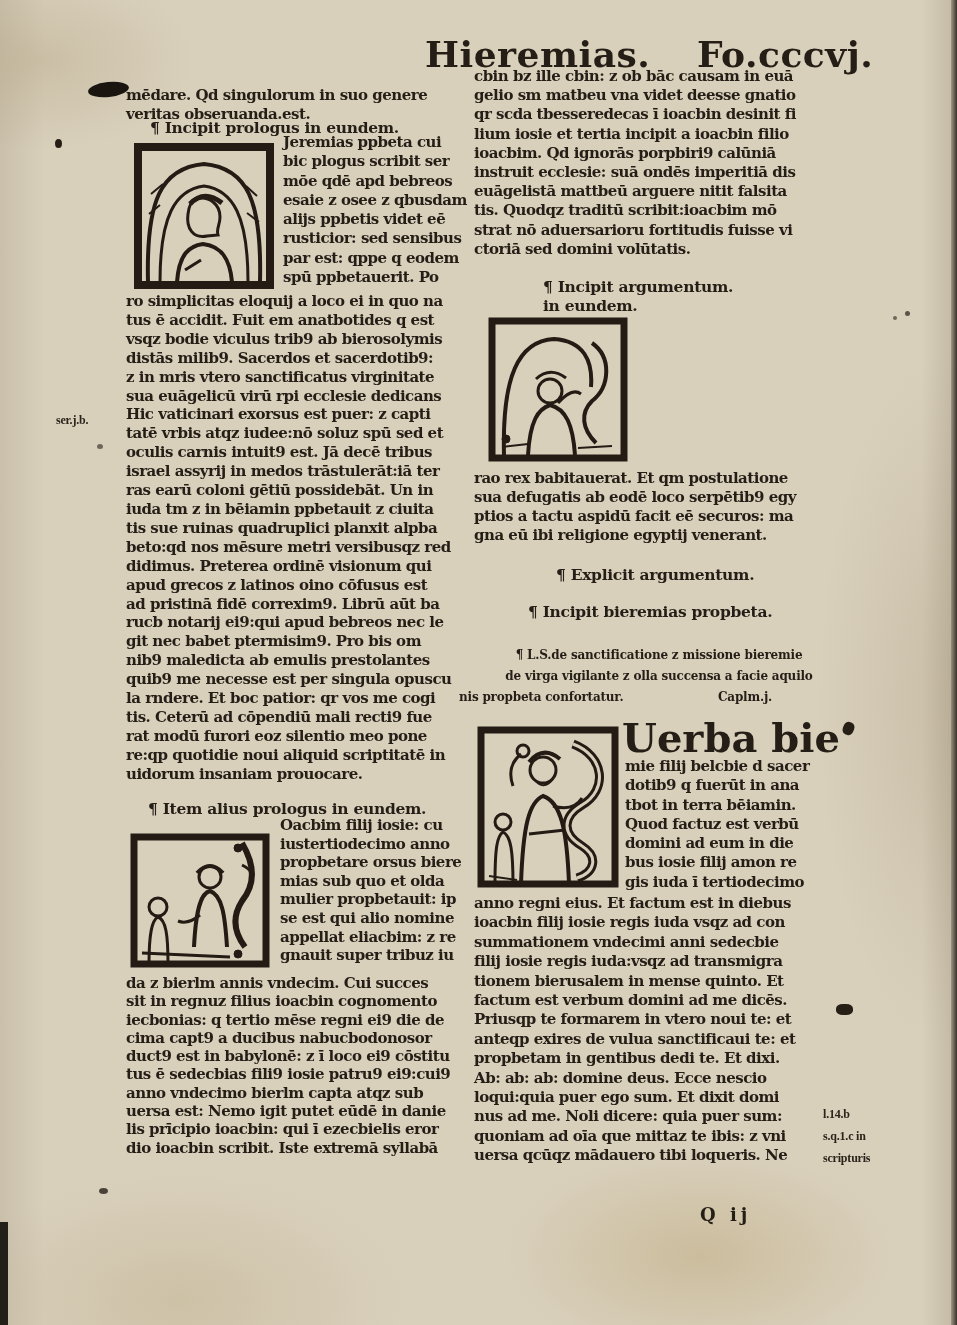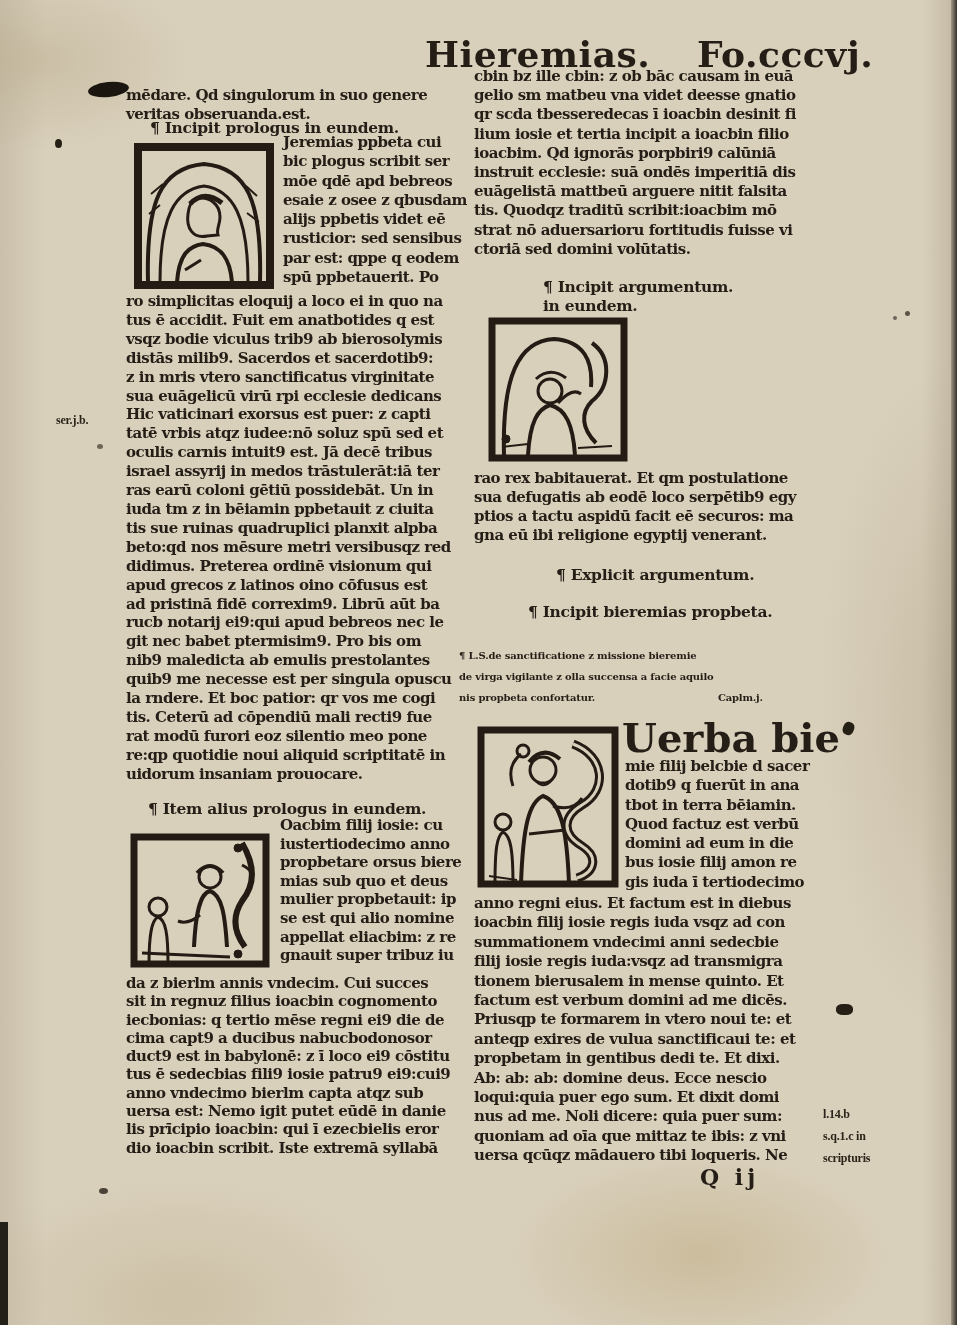--- a/index.html
+++ b/index.html
@@ -13,25 +13,25 @@
       radial-gradient(ellipse 200px 500px at 957px 700px, rgba(140,122,88,.22), rgba(140,122,88,0) 70%),
       linear-gradient(90deg, rgba(120,104,76,.16), rgba(120,104,76,0) 45px),
       linear-gradient(270deg, rgba(96,82,60,.20), rgba(96,82,60,0) 35px);
     font-family:"DejaVu Serif", serif;
     color:#251e16;
   }
   .blk{position:absolute;font-weight:bold;white-space:pre-line;letter-spacing:-0.5px;}
   .body-text{font-size:15px;line-height:18.9px;}
   .rbody-text{font-size:15px;line-height:19.2px;}
   .heading{font-size:15.5px;letter-spacing:-0.3px;}
-  .small-text{font-size:10px;line-height:21px;letter-spacing:-0.2px;}
+  .small-text{font-size:12px;line-height:21px;letter-spacing:-0.2px;text-align:center;}
   .header-big{font-size:36px;letter-spacing:0.5px;font-weight:bold;}
   .verba-big{font-size:40px;letter-spacing:0px;font-weight:bold;}
   .margin-note{font-size:12px;line-height:22px;letter-spacing:-0.2px;color:#2b241b;font-family:Liberation Serif, serif;}
-  .sig{font-size:22px;letter-spacing:4px;}
+  .sig{font-size:18px;letter-spacing:4px;margin-top:40px;}
   .woodcut{position:absolute;}
   .speck{position:absolute;background:#261f16;border-radius:50%;}
   .edge-right{position:absolute;right:0;top:0;width:6px;height:1325px;
     background:linear-gradient(270deg,#38322a,rgba(56,50,42,.25));}
   .edge-left-bottom{position:absolute;left:0;top:1222px;width:8px;height:103px;background:#232019;}
   .ink-blob{position:absolute;left:88px;top:82px;width:41px;height:15px;background:#1b1510;
     border-radius:50%;transform:rotate(-6deg);}
 </style>
 </head>
 <body>
@@ -112,21 +112,21 @@
       <path d="M112 32 Q129 40 118 54" stroke-width="3"></path>
       <path d="M12 120 L100 124" stroke-width="3"></path>
       <circle cx="108" cy="15" r="4" fill="#241c14"></circle>
       <circle cx="108" cy="121" r="4" fill="#241c14"></circle>
     </g>
   </svg>
 
   <div class="blk body-text" style="left:280px;top:816px;width:195px;line-height:18.6px;">Oacbim filij iosie: cu
 iustertiodecimo anno
 propbetare orsus biere
-mias sub quo et deus
+mias sub quo et olda
 mulier propbetauit: ip
 se est qui alio nomine
 appellat eliacbim: z re
 gnauit super tribuz iu</div>
 
   <div class="blk body-text" style="left:126px;top:974px;width:345px;line-height:18.3px;">da z bierlm annis vndecim. Cui succes
 sit in regnuz filius ioacbin cognomento
 iecbonias: q tertio mēse regni ei9 die de
 cima capt9 a ducibus nabucbodonosor
 duct9 est in babylonē: z ī loco ei9 cōstitu

